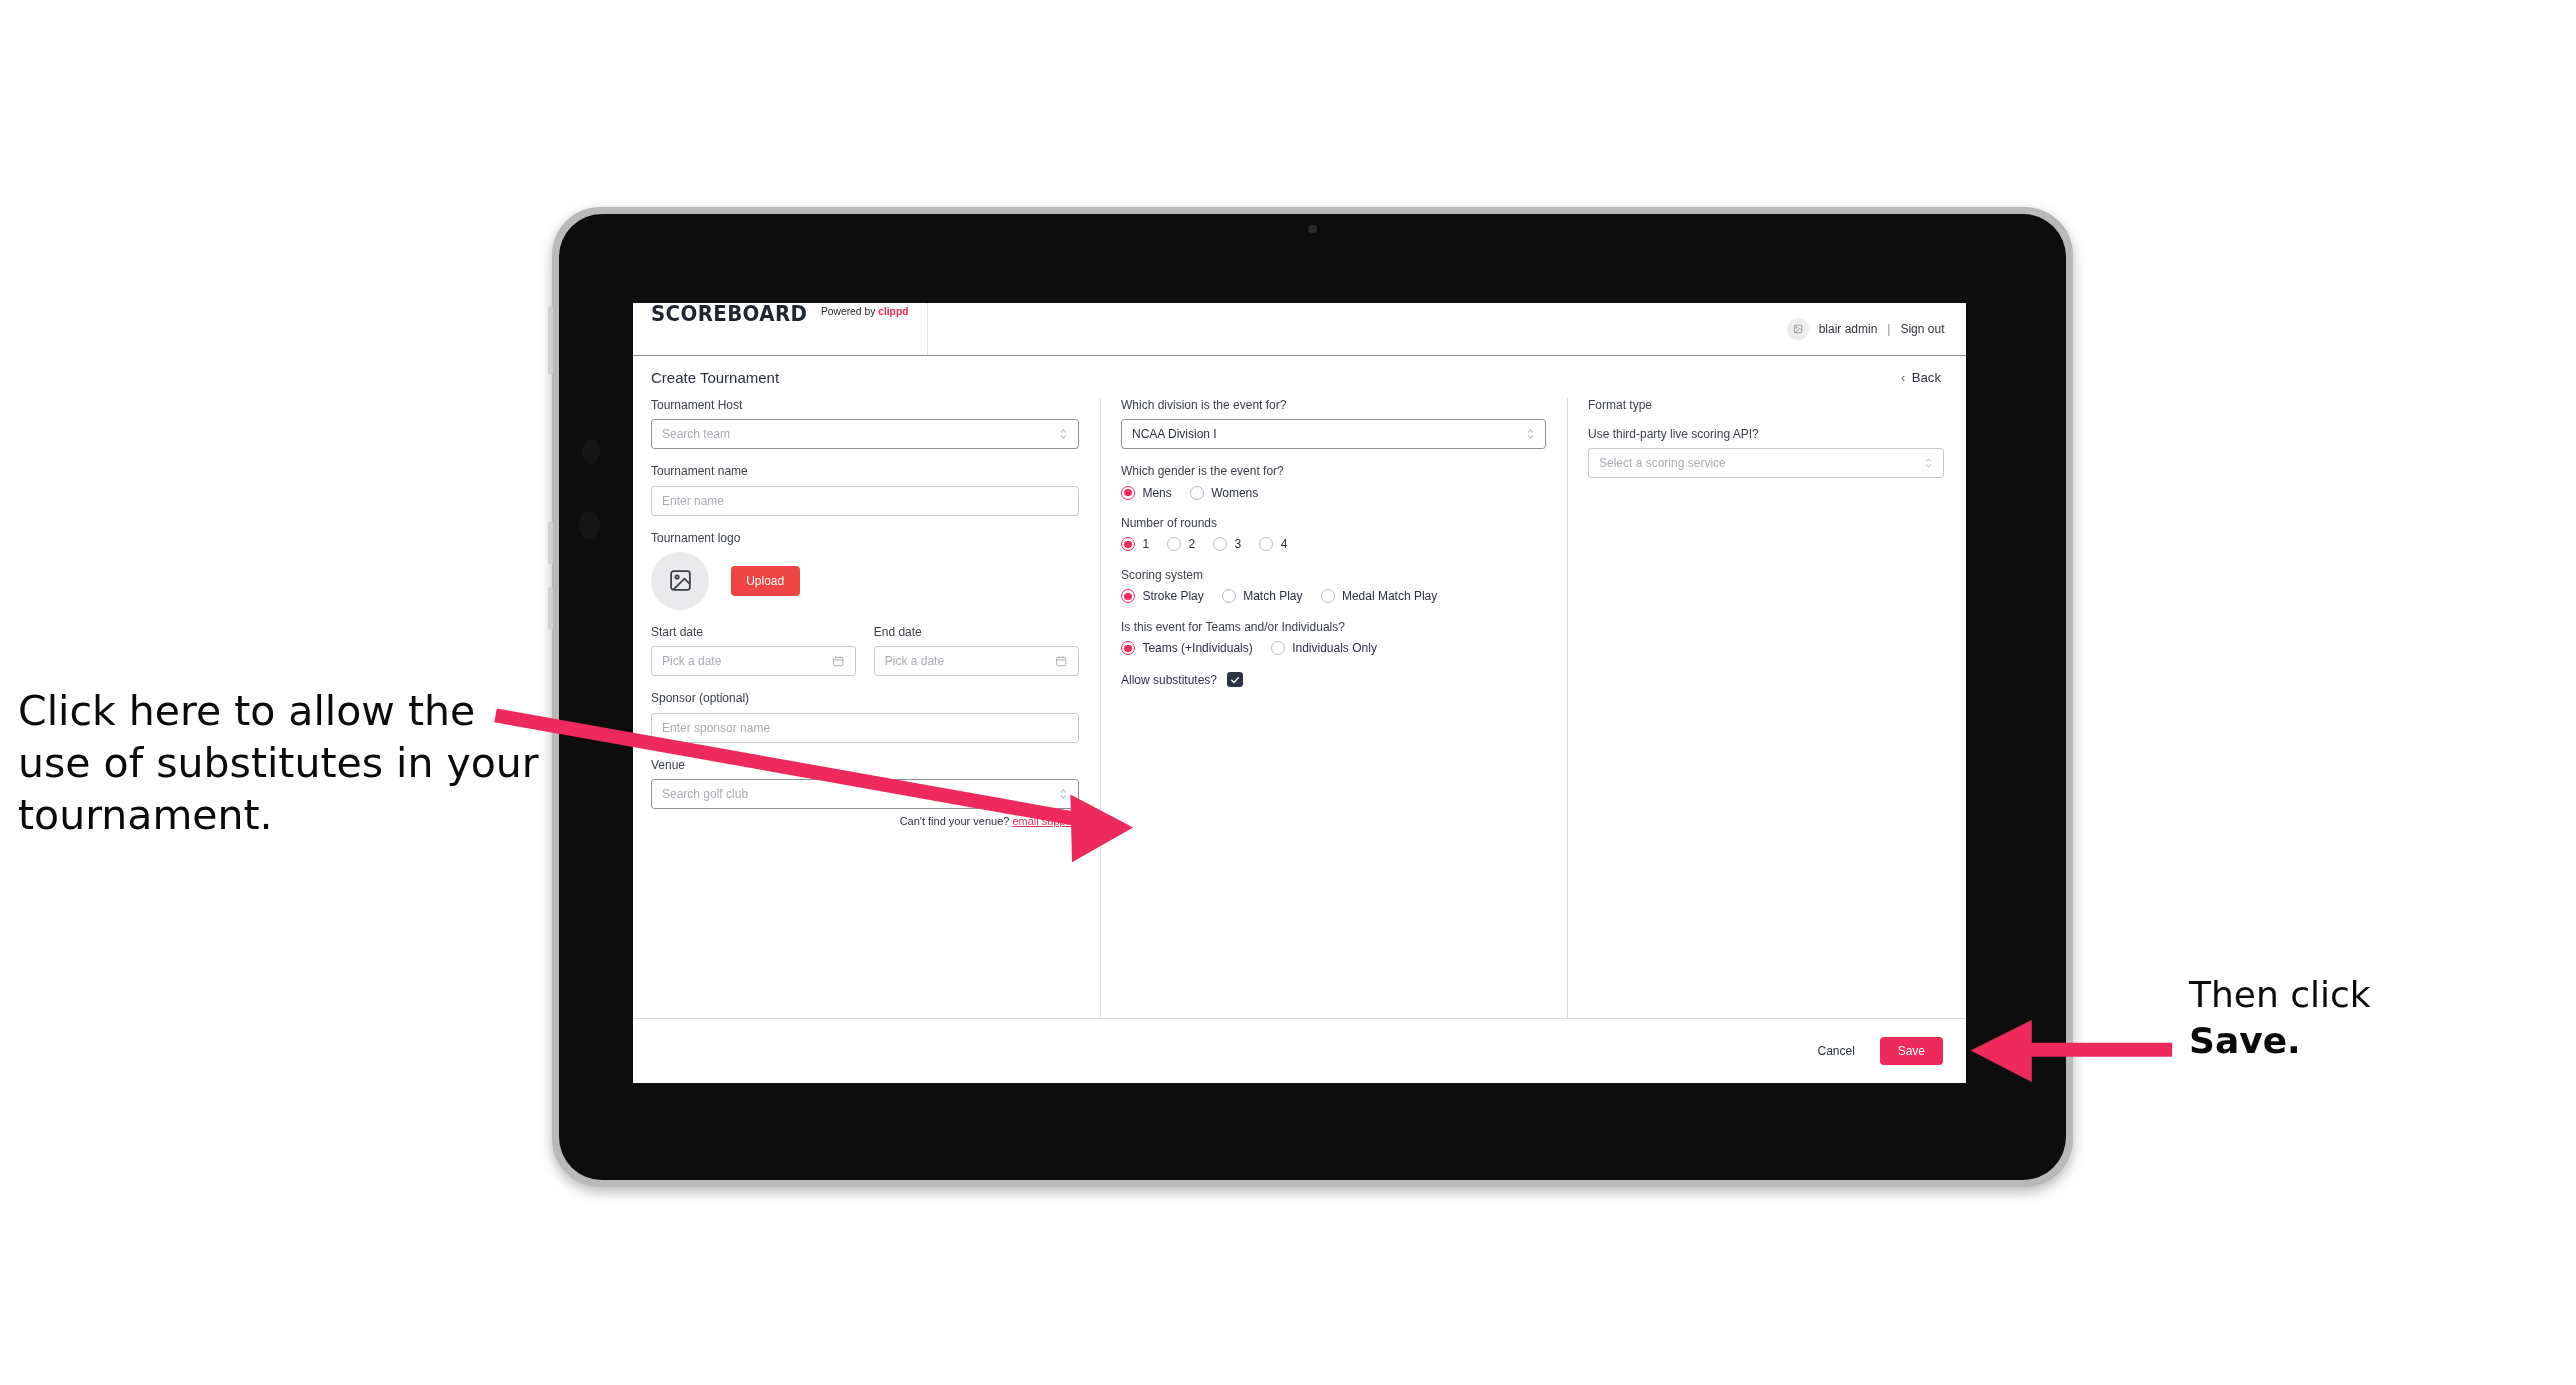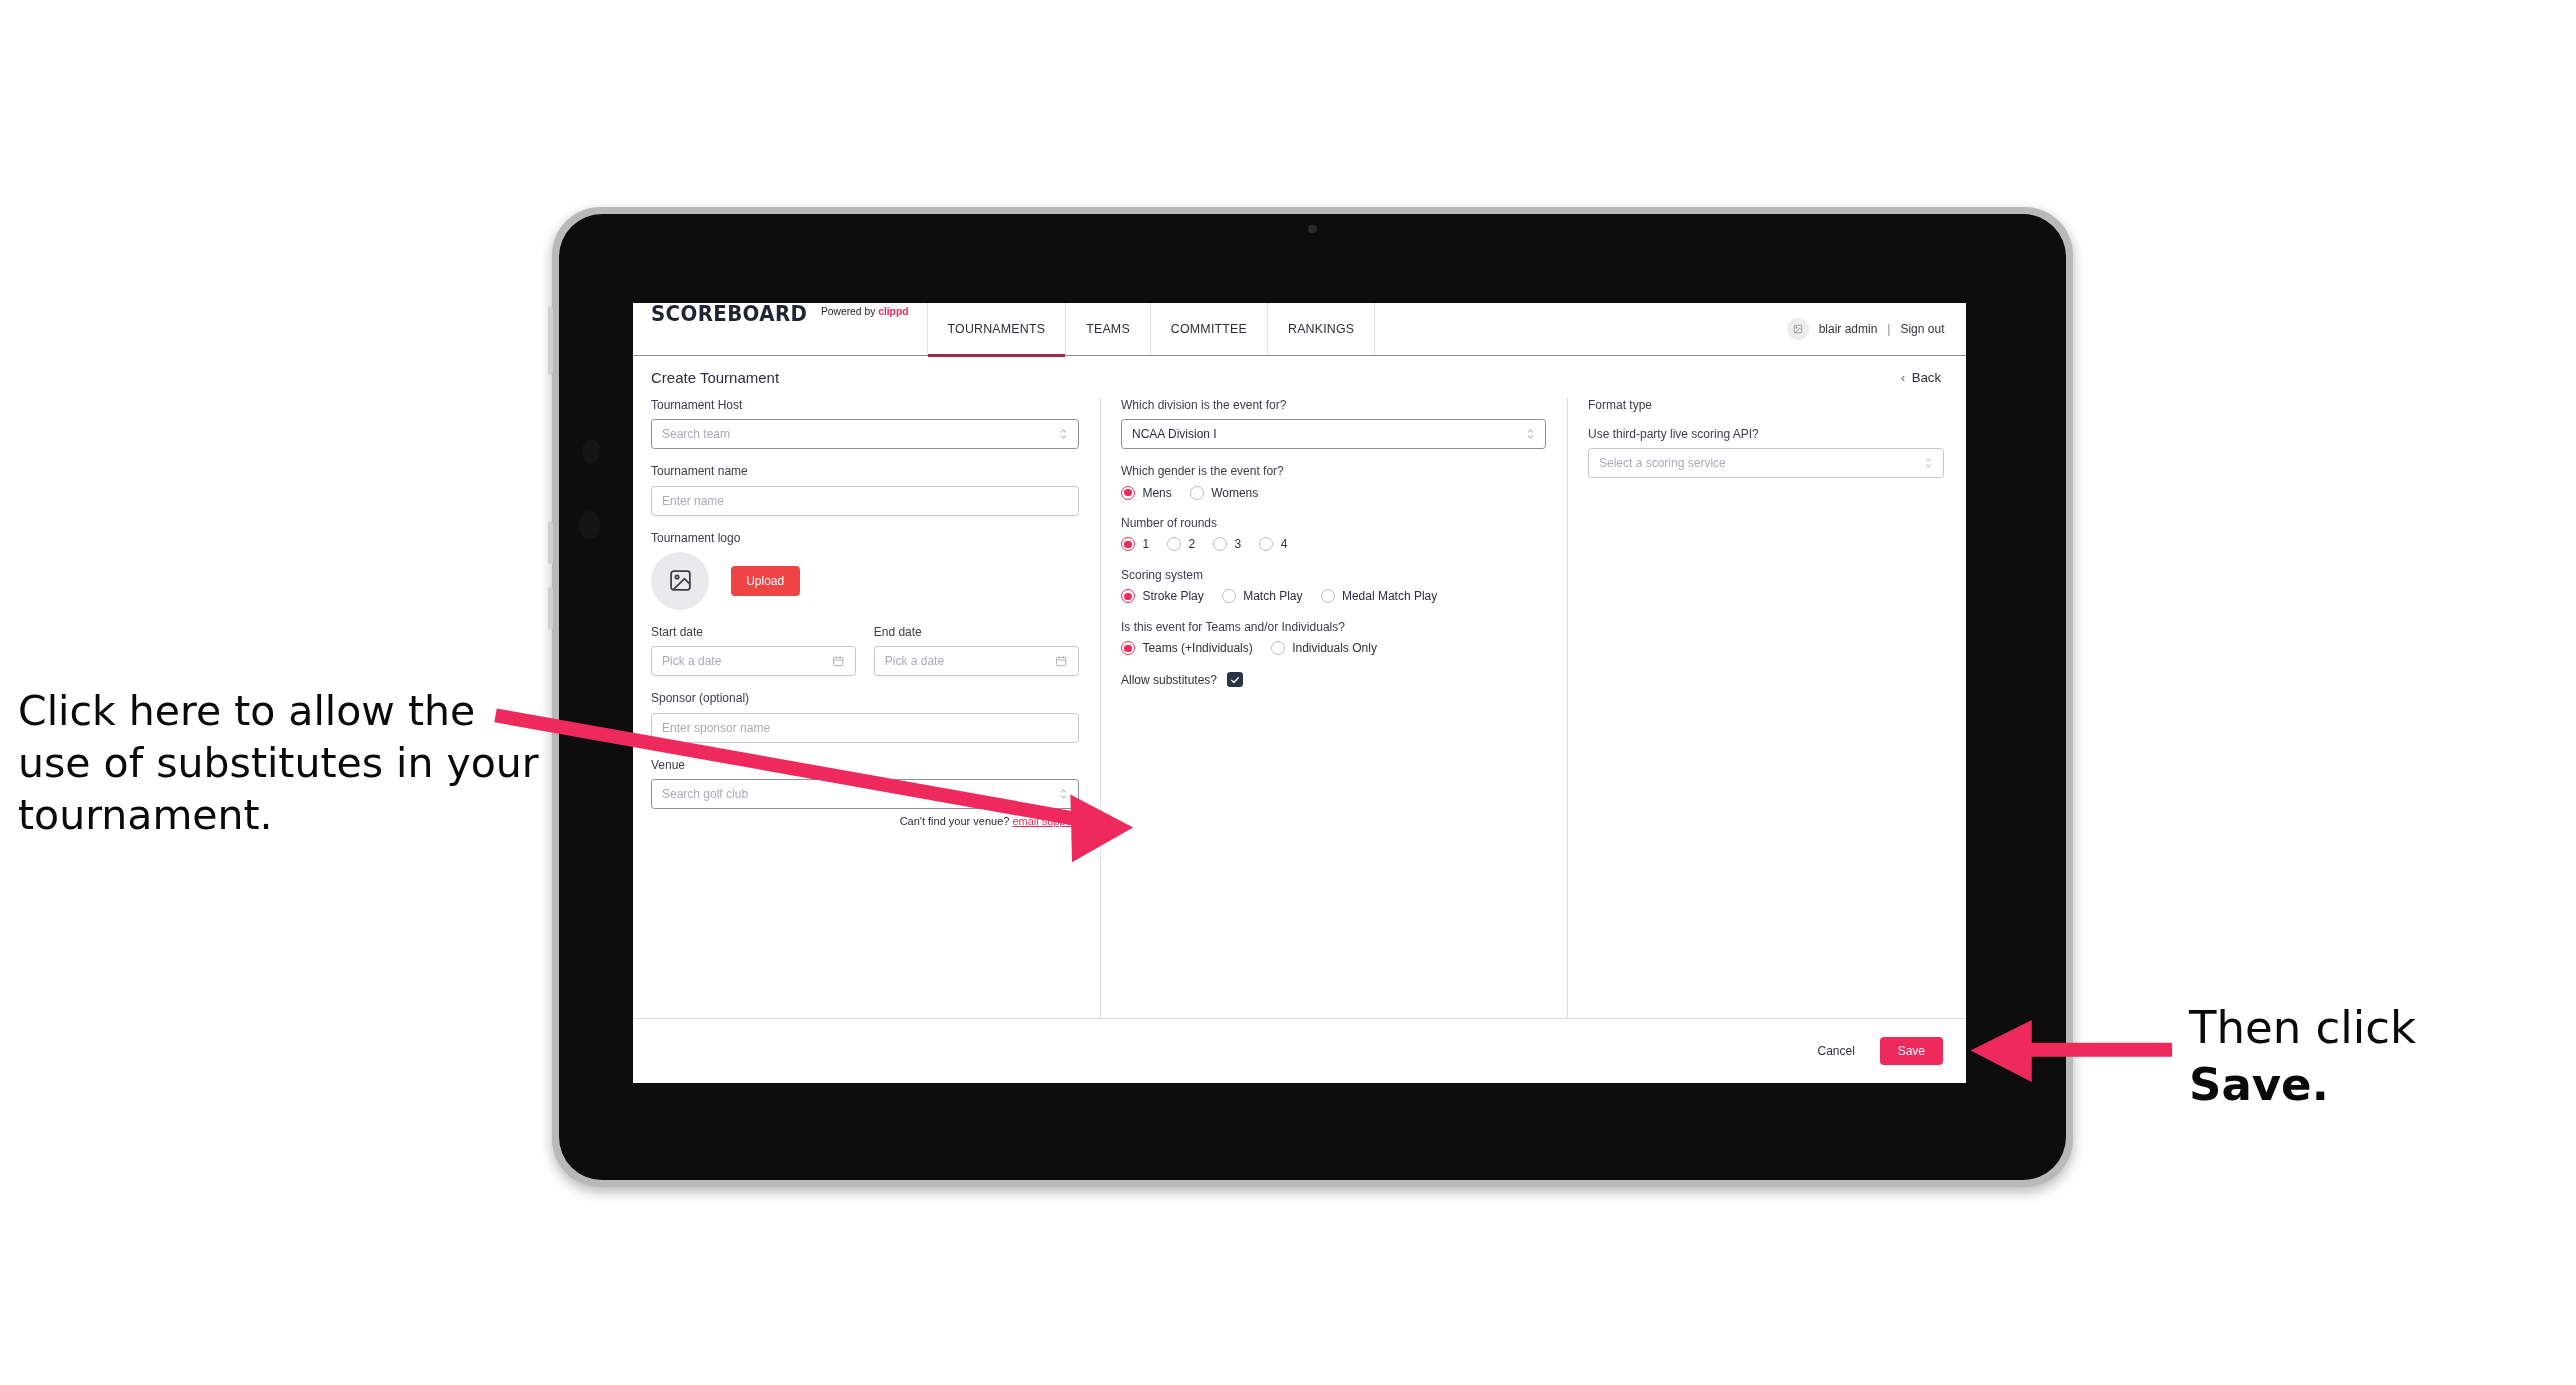--- a/index.html
+++ b/index.html
@@ -229,23 +229,23 @@
     font-family: "DejaVu Sans", sans-serif;
     color: #0a0a0a;
     line-height: 1.27;
   }
   .anno-left {
     left: 18px; top: 685px;
     width: 529px;
     font-size: 41px;
   }
   .anno-right {
-    left: 2189px; top: 999px;
+    left: 2189px; top: 972px;
     width: 355px;
-    font-size: 45px;
+    font-size: 36px;
   }
   .anno-right .bold { font-weight: 700; }
   .arrow-svg { position: absolute; left: 0; top: 0; pointer-events: none; }
 </style>
 </head>
 <body>
 
 <div id="stage">
 
   <div class="tablet-outer">
@@ -259,34 +259,20 @@
     </div>
   </div>
 
   <div class="app-card">
 
     <div class="topnav">
       <div class="brand">
         <div class="brand-title">SCOREBOARD</div>
         <div class="brand-sub"><span>Powered by </span><span class="clippd">clippd</span></div>
       </div>
-      <div class="navtabs">
-        <div class="navtab active">
-            <span>TOURNAMENTS</span>
-          </div>
-        <div class="navtab">
-            <span>TEAMS</span>
-          </div>
-        <div class="navtab">
-            <span>COMMITTEE</span>
-          </div>
-        <div class="navtab">
-            <span>RANKINGS</span>
-          </div>
-      </div>
       <div class="nav-right">
         <div class="avatar">
           <svg viewBox="0 0 24 24" fill="none" stroke="#8a8d94" stroke-width="2">
               <rect x="3" y="3" width="18" height="18" rx="2"></rect>
               <circle cx="8.5" cy="8.5" r="1.5" fill="#8a8d94"></circle>
               <path d="M21 15l-5-5L5 21"></path>
             </svg>
         </div>
         <span class="nav-user">blair admin</span>
         <span class="nav-sep">|</span>

